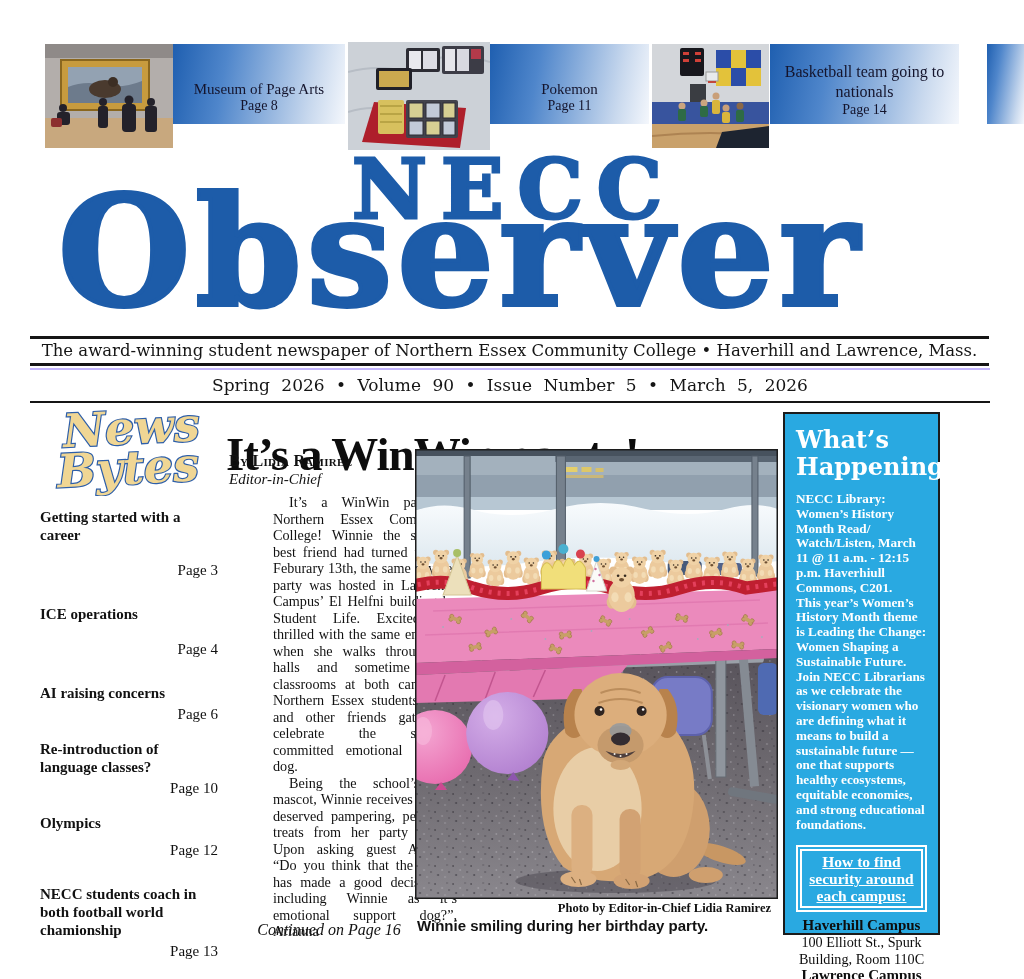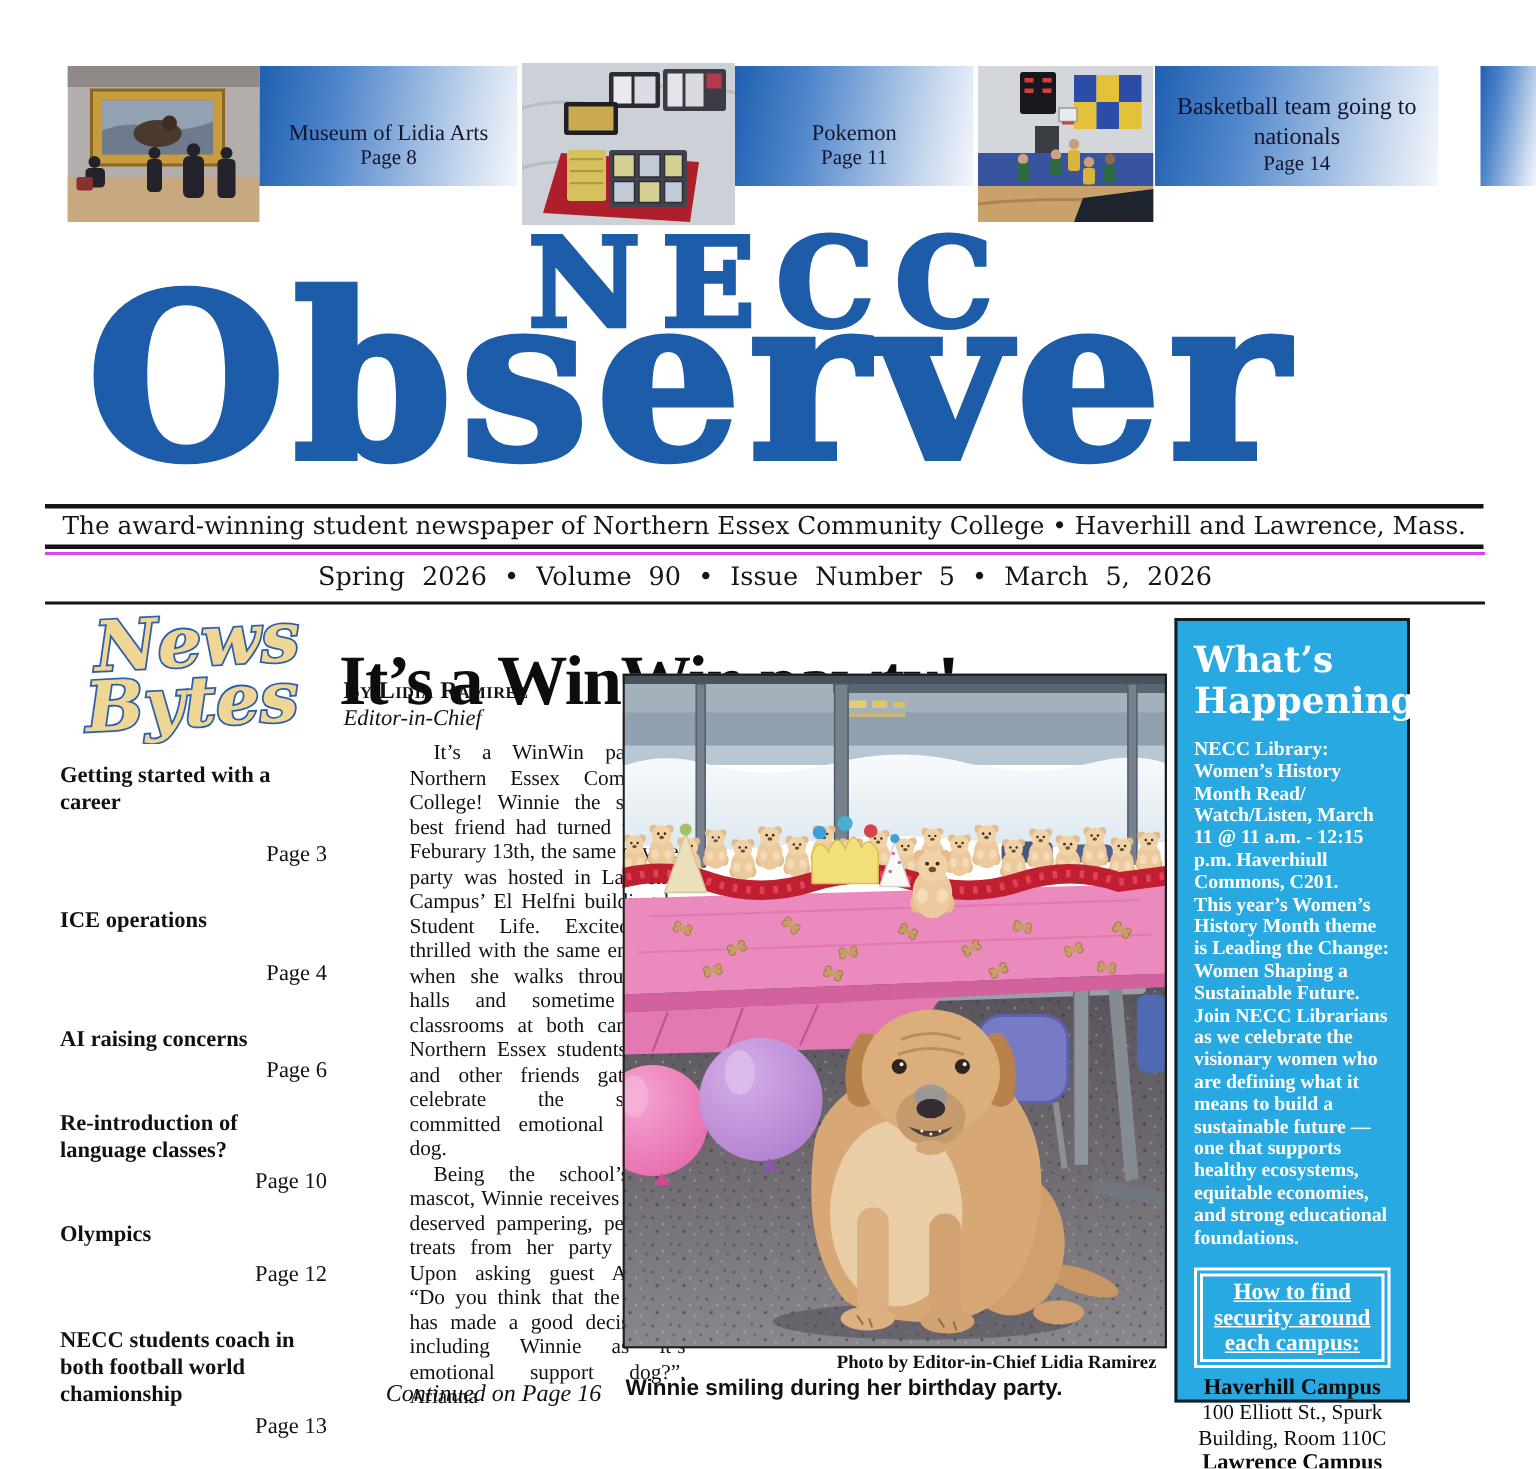--- a/index.html
+++ b/index.html
@@ -21,21 +21,21 @@
      font-weight:bold;font-size:82px;line-height:1;color:#1d5ca9;
      letter-spacing:14px;-webkit-text-stroke:3px #1d5ca9;}
   .mast-title{position:absolute;left:58px;top:176px;font-family:"DejaVu Serif",serif;
      font-weight:bold;font-size:152px;line-height:1;color:#1d5ca9;
      letter-spacing:5px;-webkit-text-stroke:4px #1d5ca9;}
   .tagline-bar{position:absolute;left:30px;right:35px;top:336px;
      border-top:3px solid #151515;border-bottom:3px solid #151515;
      font-family:"DejaVu Serif",serif;font-size:16.5px;text-align:center;
      padding:2px 0 3px 0;color:#151515;}
   .date-bar{position:absolute;left:30px;right:34px;top:368px;
-     border-top:2px solid #d946ef;border-bottom:2px solid #151515;
+     border-top:2px solid #c4b5fd;border-bottom:2px solid #151515;
      font-family:"DejaVu Serif",serif;font-size:17px;text-align:center;
      padding:5px 0 6px 0;color:#151515;word-spacing:6px;}
 
   
   .nb-logo{position:absolute;left:30px;top:404px;}
   .nb-list{position:absolute;left:40px;top:508px;width:178px;}
   .nb-item{margin-bottom:17px;}
   .nb-title{font-weight:bold;font-size:15px;line-height:18px;}
   .nb-page{font-size:15px;text-align:right;margin-top:4px;}
   .nb-item.gap-lg .nb-page{margin-top:18px;}
@@ -101,21 +101,21 @@
           <rect x="77" y="60" width="14" height="28" rx="4"></rect>
         <circle cx="106" cy="58" r="4"></circle>
           <rect x="100" y="62" width="12" height="26" rx="3"></rect>
         <circle cx="18" cy="64" r="4"></circle>
           <rect x="12" y="68" width="13" height="13" rx="3"></rect>
       </g>
       <rect x="6" y="74" width="11" height="9" rx="2" fill="#8c2f2f"></rect>
     </svg>
 
     <div class="promo-box" style="left:173px;width:172px;">
-      <div class="promo-title">Museum of Lidia Arts</div>
+      <div class="promo-title">Museum of Page Arts</div>
       <div class="promo-page">Page 8</div>
     </div>
 
     <svg class="promo-photo" style="left:348px;top:42px;width:142px;height:108px;" viewBox="0 0 142 108" preserveAspectRatio="none">
       <rect width="142" height="108" fill="#ccd1d7"></rect>
       <path d="M0,30 Q30,22 60,30 M80,18 Q110,10 142,20 M0,70 Q25,62 50,70" stroke="#b7bdc5" stroke-width="2" fill="none"></path>
       <polygon points="26,60 118,66 112,106 14,100" fill="#ae1f2b"></polygon>
       <rect x="58" y="6" width="34" height="24" rx="2" fill="#2c2c34"></rect>
       <rect x="61" y="9" width="12" height="18" fill="#e9e9ee"></rect>
       <rect x="75" y="9" width="14" height="18" fill="#dcdce4"></rect>

